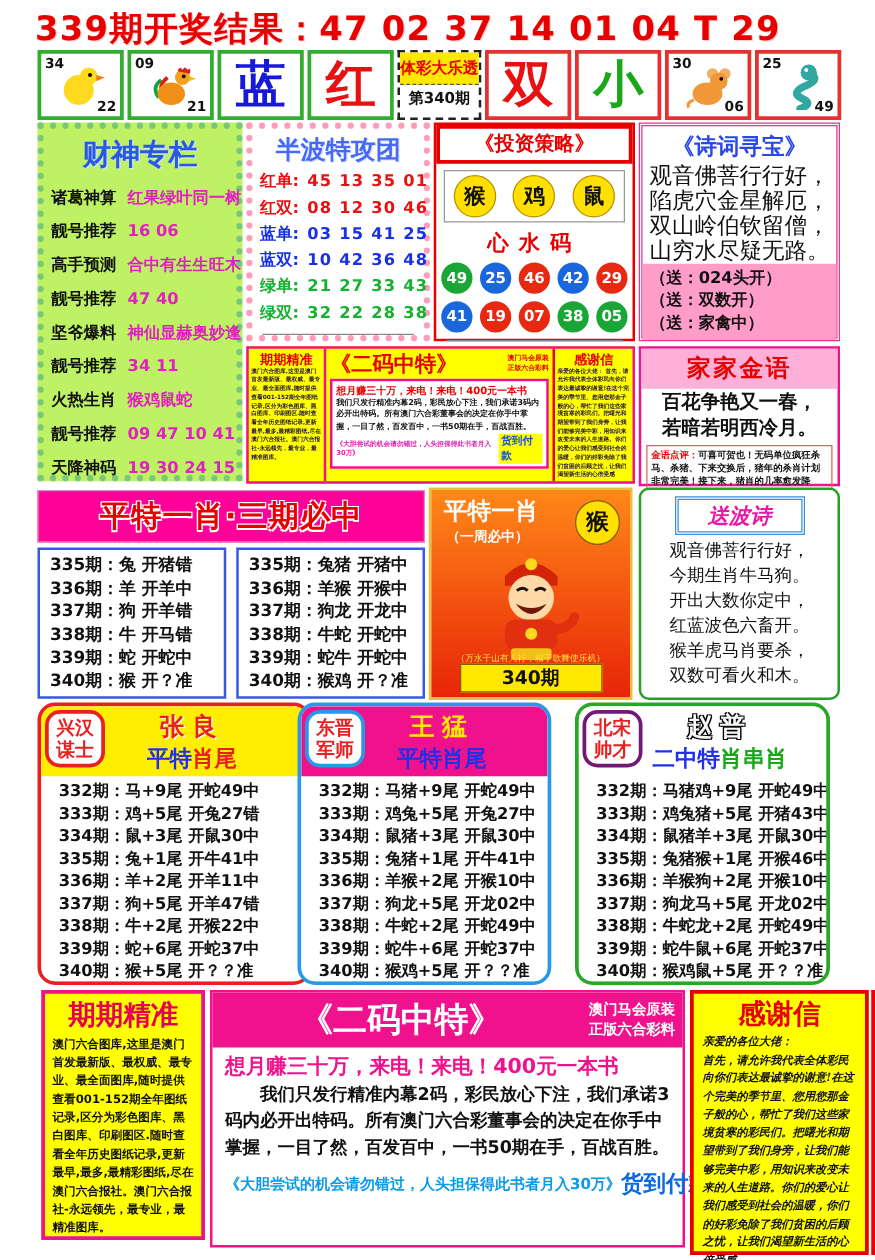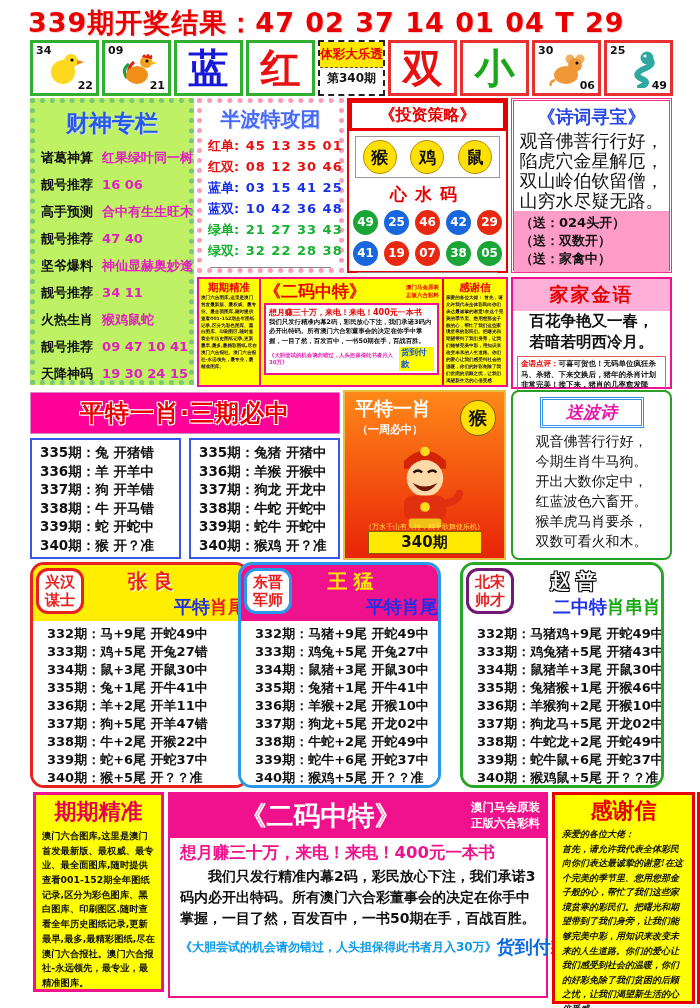--- a/index.html
+++ b/index.html
@@ -149,21 +149,21 @@
   .adv-badge{position:absolute;left:3px;top:3px;background:#fff;border-radius:12px;
     padding:2px 6px;text-align:center;color:#e82020;font-weight:bold;font-size:15px;line-height:1.2;}
   .adv1 .adv-badge{border:3px solid #e82020;}
   .adv2 .adv-badge{border:3px solid #2898e8;}
   .adv3 .adv-badge{border:3px solid #701a75;}
   .adv-name{text-align:center;font-weight:bold;font-size:20px;padding-top:3px;margin-left:28px;
     letter-spacing:6px;}
   .adv1 .adv-name{color:#e82020;text-shadow:1px 1px 0 #fff;}
   .adv2 .adv-name{color:#ffe800;}
   .adv3 .adv-name{color:#f8f8f8;text-shadow:1px 1px 0 #000,-1px -1px 0 #000,1px -1px 0 #000,-1px 1px 0 #000;}
-  .adv-sub{text-align:right;font-weight:bold;font-size:18px;margin-left:28px;white-space:nowrap;}
+  .adv-sub{text-align:center;font-weight:bold;font-size:18px;margin-left:28px;white-space:nowrap;}
   .s-blue{color:#2030e8}.s-red{color:#e82020}.s-green{color:#18a818}
   .adv-rows{background:#fff;padding:4px 0 0 14px;}
   .adv-row{font-size:13px;font-weight:bold;color:#111;line-height:18px;white-space:nowrap;}
 
   
   .qiqi{position:absolute;left:33px;top:792px;width:131px;height:200px;box-sizing:border-box;
     background:#ffff00;border:3px solid #f0128c;}
   .qq-title{color:#e80050;font-weight:bold;font-size:22px;text-align:center;margin-top:2px;}
   .qq-body{font-size:9.3px;font-weight:bold;color:#111;line-height:1.58;padding:2px 6px;}
 

